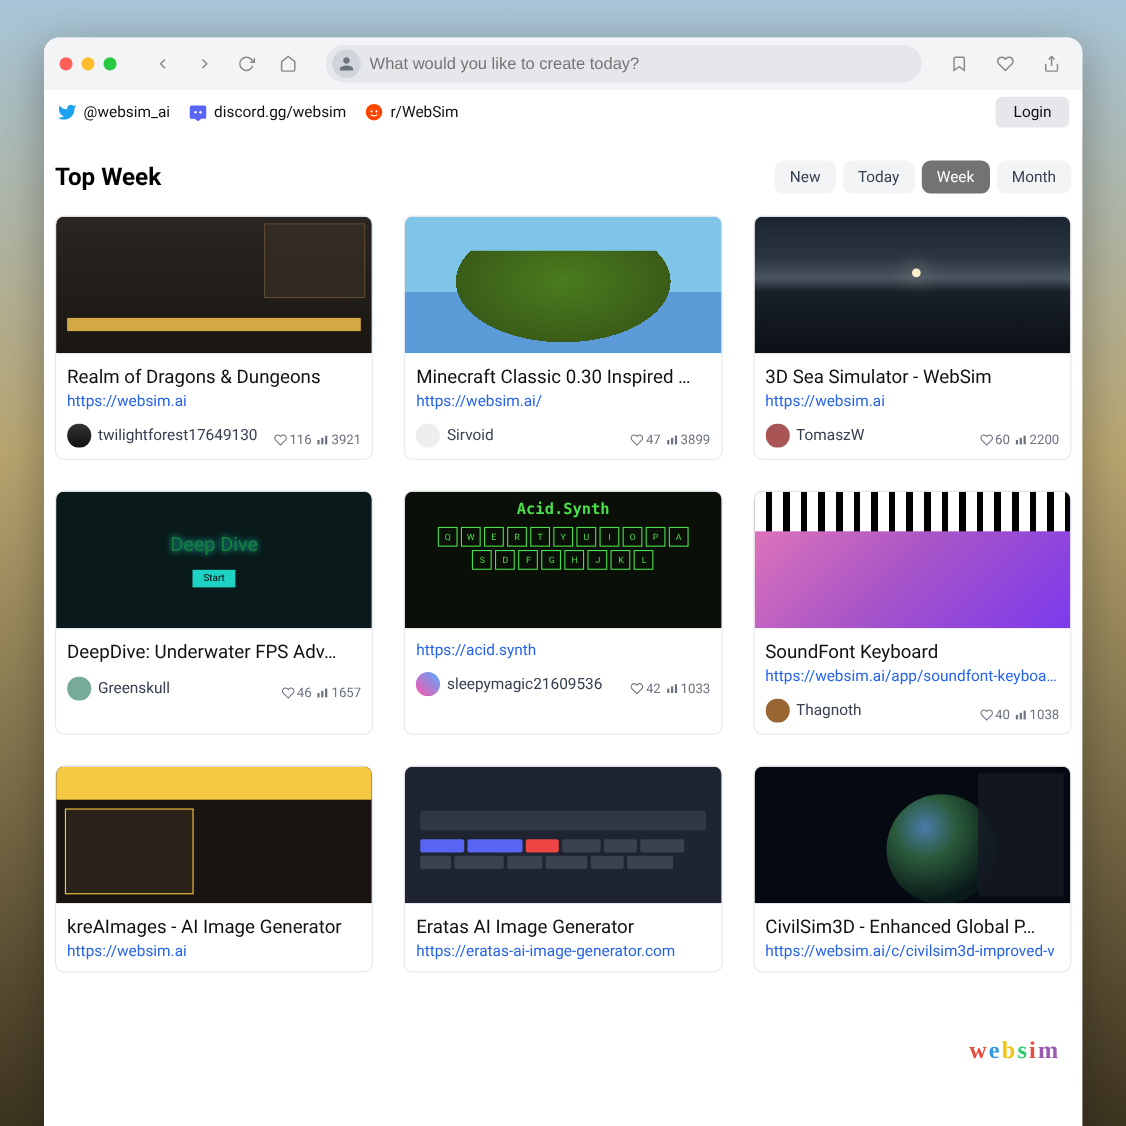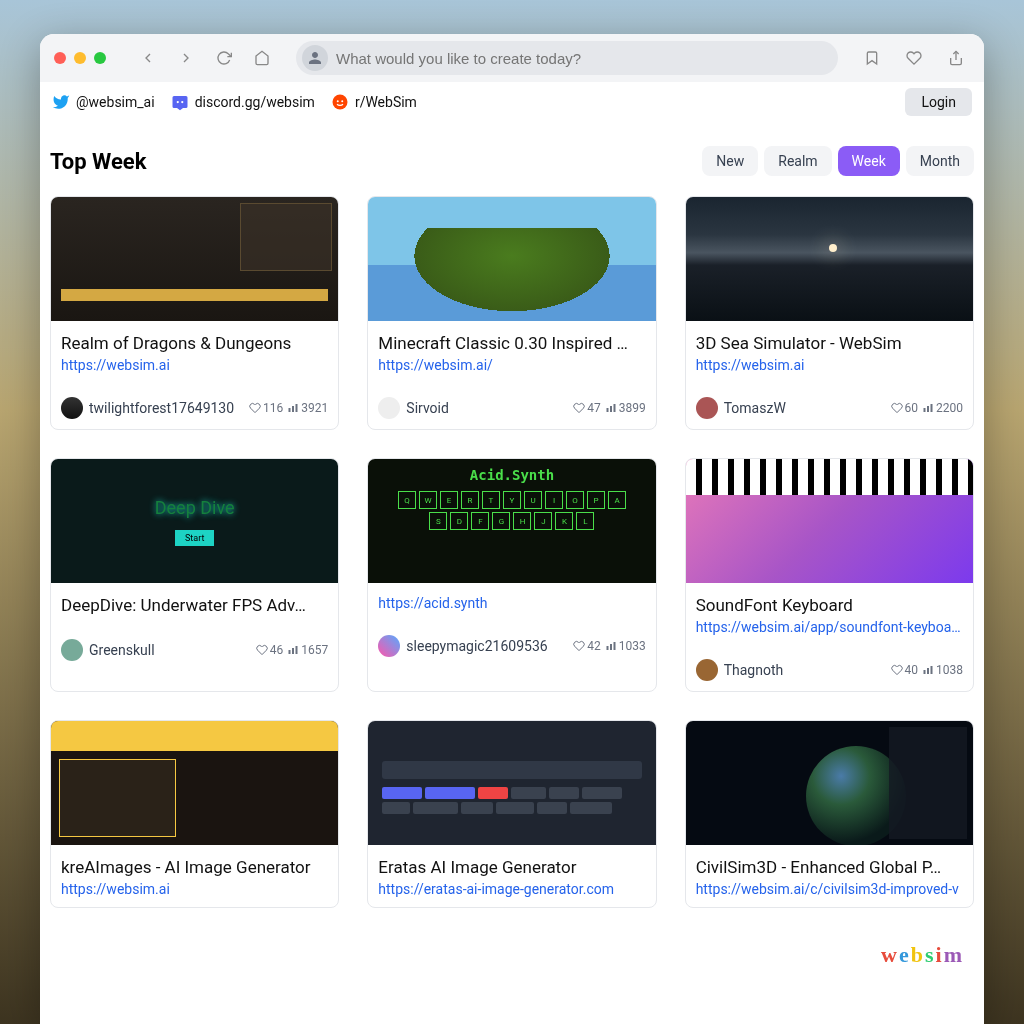--- a/index.html
+++ b/index.html
@@ -81,41 +81,41 @@
 .header-row {
   display: flex; align-items: center; justify-content: space-between;
   padding: 24px 0 20px 0;
 }
 .page-title { font-size: 22px; font-weight: 700; }
 .tabs { display: flex; gap: 6px; }
 .tab {
   background: #f3f4f6; border-radius: 8px; padding: 7px 14px;
   font-size: 14px; cursor: pointer; color: #374151;
 }
-.tab.active { background: #8b5cf6; color: #fff; }
+.tab.active { background: #737373; color: #fff; }
 
 .grid {
   display: grid; grid-template-columns: repeat(3, 1fr);
   gap: 28px; padding-bottom: 20px;
 }
 .card {
   border: 1px solid #e5e7eb; border-radius: 8px; overflow: hidden;
   background: #fff; display: flex; flex-direction: column;
 }
 .thumb { height: 124px; width: 100%; position: relative; overflow: hidden; }
 .card-body { padding: 12px 10px 10px 10px; display: flex; flex-direction: column; gap: 4px; }
 .card-title {
   font-size: 17px; color: #111; white-space: nowrap;
   overflow: hidden; text-overflow: ellipsis;
 }
 .card-url {
   font-size: 14px; color: #2563eb; white-space: nowrap;
   overflow: hidden; text-overflow: ellipsis;
 }
-.card-foot { display: flex; align-items: center; margin-top: 20px; }
+.card-foot { display: flex; align-items: flex-end; margin-top: 8px; }
 .author { display: flex; align-items: center; gap: 6px; font-size: 14px; color: #374151; overflow: hidden; }
 .author-av { width: 22px; height: 22px; border-radius: 50%; background: #888; flex-shrink: 0; }
 .author span { white-space: nowrap; overflow: hidden; text-overflow: ellipsis; }
 .stats { margin-left: auto; display: flex; align-items: center; gap: 2px; font-size: 12px; color: #6b7280; }
 .stat-ic { width: 12px; height: 12px; }
 
 
 .thumb-1 { background: linear-gradient(#2a2520, #1a1612); }
 .thumb-1::after { content:""; position:absolute; right:6px; top:6px; bottom:50px; width:90px; background:rgba(60,50,40,0.6); border:1px solid #5a4a30; }
 .thumb-1::before { content:""; position:absolute; left:10px; right:10px; bottom:20px; height:12px; background:#d4a843; }
@@ -251,21 +251,21 @@
     </div>
     <div class="spacer"></div>
     <div class="login-btn">Login</div>
   </div>
 
   <div class="content">
     <div class="header-row">
       <div class="page-title">Top Week</div>
       <div class="tabs">
         <div class="tab">New</div>
-        <div class="tab">Realm</div>
+        <div class="tab">Today</div>
         <div class="tab active">Week</div>
         <div class="tab">Month</div>
       </div>
     </div>
 
     <div class="grid">
 
       <div class="card">
         <div class="thumb thumb-1"></div>
         <div class="card-body">

